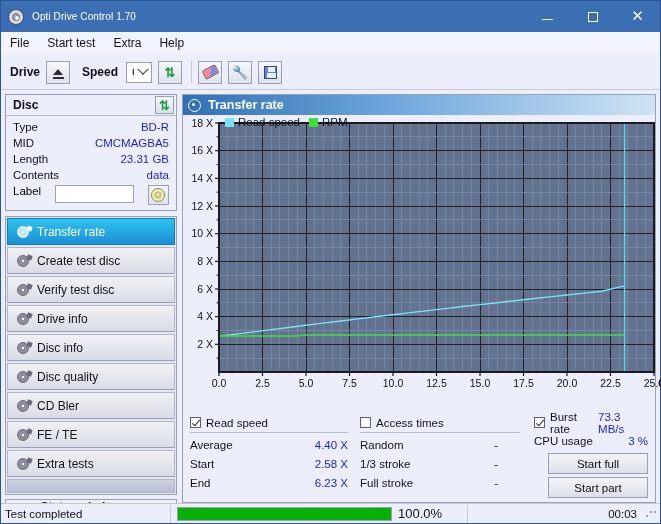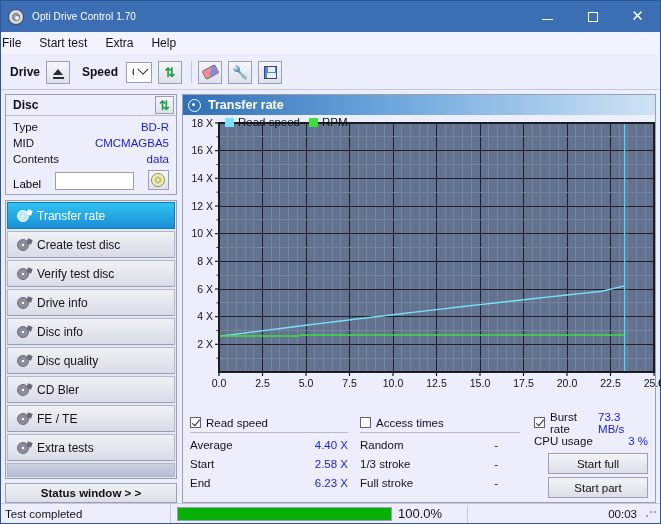--- a/index.html
+++ b/index.html
@@ -42,21 +42,21 @@
     width:45px;height:31px;display:flex;align-items:center;justify-content:center;
     color:#fff;font-size:14px;line-height:1;
   }
   .tb-btn.min span{display:block;width:11px;height:1px;background:#fff;margin-top:6px;}
   .tb-btn.max span{display:block;width:10px;height:10px;border:1px solid #fff;box-sizing:border-box;}
   .tb-btn.close span{font-size:15px;font-family:"DejaVu Sans",sans-serif;}
 
   
   .menubar{
     height:22px;background:#f2f3fc;display:flex;align-items:center;
-    padding-left:1px;flex:0 0 auto;
+    padding-left:9px;flex:0 0 auto;
   }
   .menu-item{font-size:12px;color:#13131a;padding:2px 9px 2px 0;margin-right:9px;}
 
   
   .toolbar{
     height:36px;background:#eceefb;display:flex;align-items:center;
     padding-left:9px;flex:0 0 auto;position:relative;
   }
   .toolbar:after{
     content:"";position:absolute;left:0;right:0;bottom:0;height:1px;background:#c7c9da;
@@ -123,21 +123,21 @@
   }
   .panel-head .t{font-weight:bold;font-size:12px;color:#10101a;}
   .mini-btn{
     width:19px;height:18px;background:linear-gradient(#f6f7fa,#dde1ec);
     border:1px solid #9aa0b4;box-sizing:border-box;display:flex;align-items:center;justify-content:center;
   }
   .disc-rows{padding:3px 7px 4px 7px;}
   .drow{display:flex;justify-content:space-between;align-items:center;height:16px;font-size:11.5px;}
   .drow .k{color:#11111b;}
   .drow .v{color:#1d1dd0;}
-  .label-row{display:flex;align-items:flex-end;justify-content:space-between;height:21px;margin-top:2px;}
+  .label-row{display:flex;align-items:flex-start;justify-content:space-between;height:21px;margin-top:2px;}
   .label-row .k{font-size:11.5px;}
   .label-in{
     width:79px;height:18px;background:#fff;border:1px solid #9aa0b4;box-sizing:border-box;
   }
   .cd-btn{
     width:21px;height:20px;background:linear-gradient(#f6f7fa,#dde1ec);border:1px solid #9aa0b4;
     box-sizing:border-box;display:flex;align-items:center;justify-content:center;
   }
   .cd-glyph{
     width:14px;height:14px;border-radius:50%;
@@ -316,20 +316,24 @@
           </div>
         </div>
         <div class="disc-rows">
           <div class="drow">
             <span class="k">Type</span>
             <span class="v">BD-R</span>
           </div>
           <div class="drow">
             <span class="k">MID</span>
             <span class="v">CMCMAGBA5</span>
+          </div>
+          <div class="drow">
+            <span class="k">Length</span>
+            <span class="v">23.31 GB</span>
           </div>
           <div class="drow">
             <span class="k">Contents</span>
             <span class="v">data</span>
           </div>
           <div class="label-row">
             <span class="k">Label</span>
             <input class="label-in" type="text" value="" style="">
             <div class="cd-btn">
               <span class="cd-glyph"></span>

